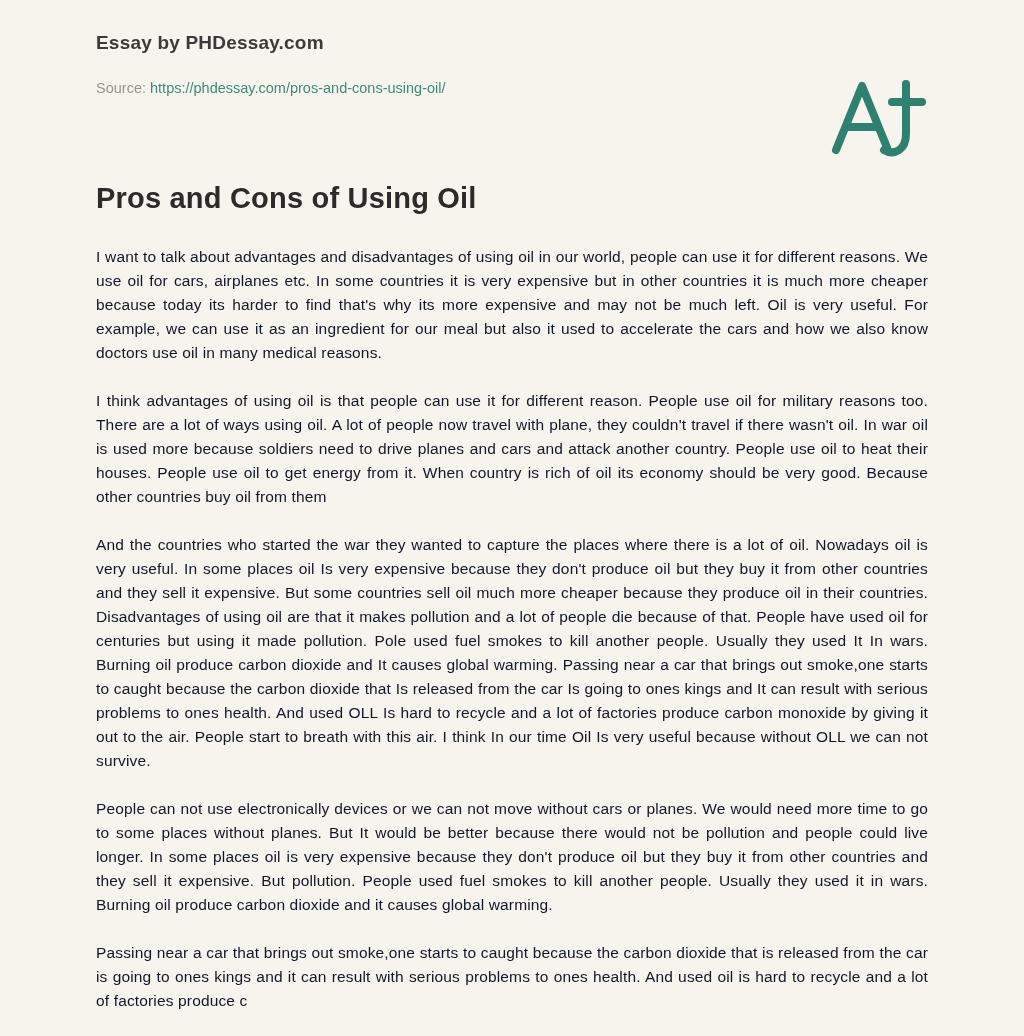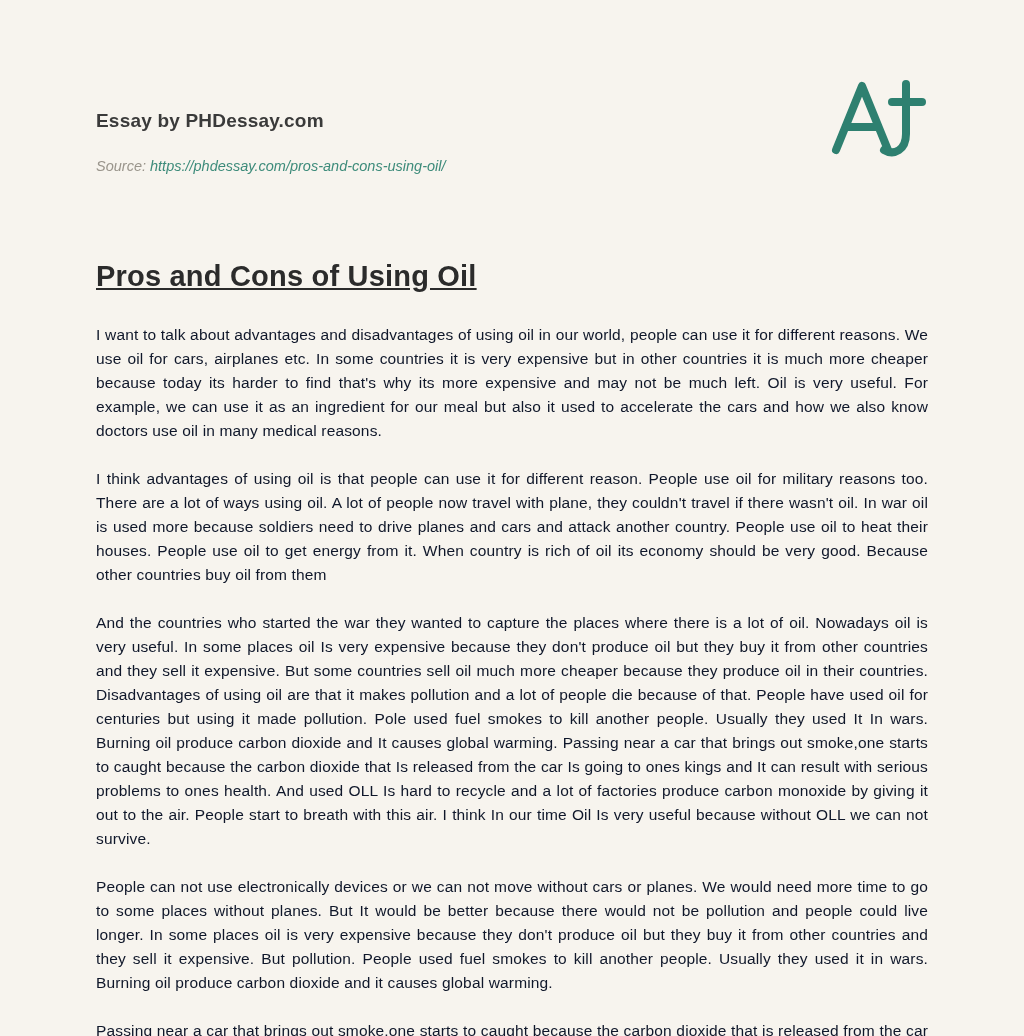--- a/index.html
+++ b/index.html
@@ -17,54 +17,52 @@
     box-sizing: border-box;
   }
   .content {
     position: absolute;
     left: 96px;
     top: 0;
     width: 832px;
   }
   .header {
     position: relative;
-    padding-top: 110px;
+    padding-top: 32px;
   }
   .byline {
     font-size: 19px;
     font-weight: 700;
     color: #3a3a3a;
     letter-spacing: 0.2px;
     margin: 0 0 26px 0;
   }
   .source-line {
     font-size: 14.5px;
     color: #9a958c;
     margin: 0;
-    font-style: italic;
   }
   .source-link {
     color: #3d8b7a;
     text-decoration: none;
     cursor: pointer;
   }
   .logo {
     position: absolute;
     top: 72px;
     right: 0;
     width: 100px;
     height: 92px;
   }
   .title {
     font-size: 29px;
     font-weight: 700;
     color: #2b2b2b;
     margin: 86px 0 30px 0;
     letter-spacing: 0.2px;
-    text-decoration: underline;
   }
   .body-text p {
     font-size: 15.5px;
     line-height: 24px;
     color: #0f172a;
     text-align: justify;
     margin: 0 0 24px 0;
     letter-spacing: 0.15px;
   }
 </style>

